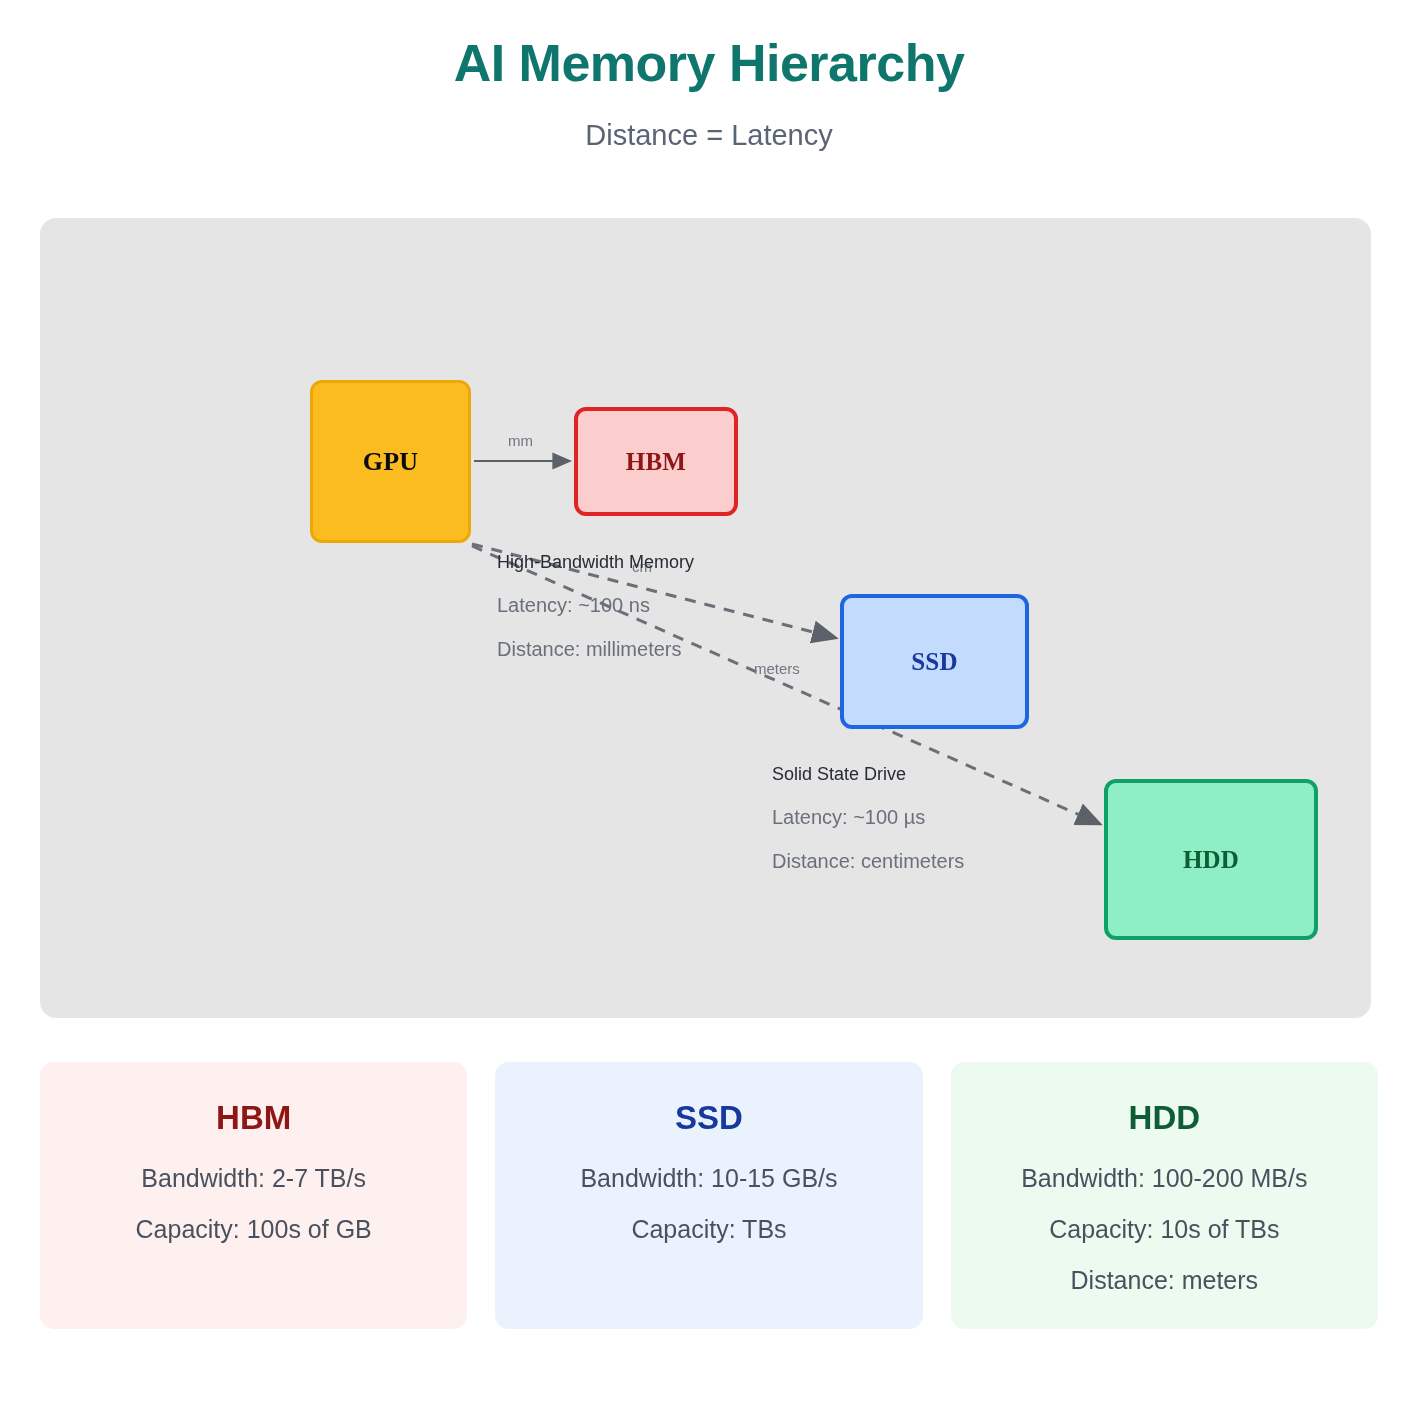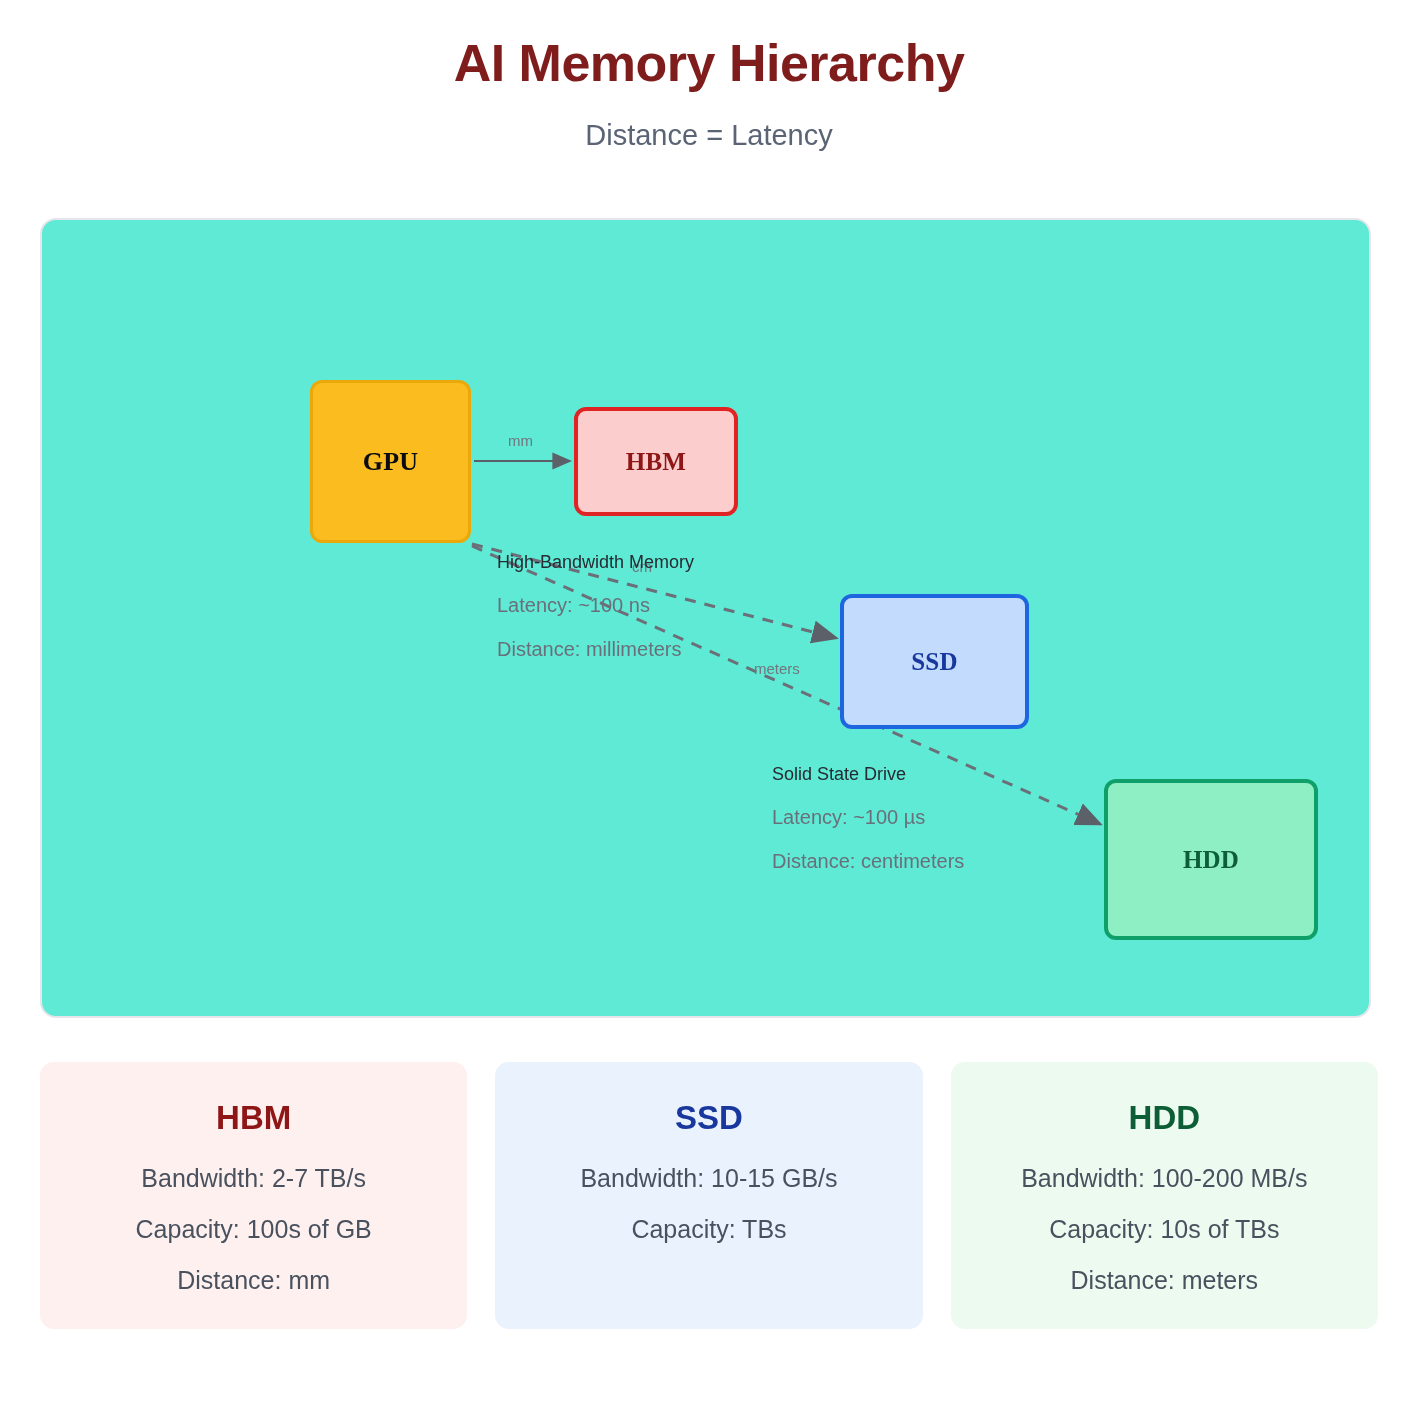--- a/index.html
+++ b/index.html
@@ -24,40 +24,40 @@
 
   
   .header {
     padding-top: 34px;
     text-align: center;
   }
   .page-title {
     font-size: 52px;
     font-weight: 700;
     letter-spacing: -0.5px;
-    color: #7f1d1d;
+    color: #0f766e;
     margin: 0;
     line-height: 1.15;
   }
   .page-subtitle {
     font-size: 29px;
     font-weight: 400;
     color: #5b6474;
     margin: 24px 0 0 0;
     line-height: 1.2;
   }
 
   
   .diagram-wrap {
     position: absolute;
     left: 40px;
     top: 218px;
     width: 1331px;
     height: 800px;
-    background: #5eead4;
+    background: #e5e5e5;
     border: 2px solid #e4e6eb;
     border-radius: 16px;
   }
   .diagram-canvas {
     position: absolute;
     inset: 0;
     overflow: hidden;
   }
   .edge-layer {
     position: absolute;
@@ -250,21 +250,20 @@
 
     </div>
   </div>
 
   <div class="cards">
 
     <div class="card card-hbm">
       <h2 class="card-title">HBM</h2>
       <p class="card-line">Bandwidth: 2-7 TB/s</p>
       <p class="card-line">Capacity: 100s of GB</p>
-      <p class="card-line">Distance: mm</p>
     </div>
 
     <div class="card card-ssd">
       <h2 class="card-title">SSD</h2>
       <p class="card-line">Bandwidth: 10-15 GB/s</p>
       <p class="card-line">Capacity: TBs</p>
     </div>
 
     <div class="card card-hdd">
       <h2 class="card-title">HDD</h2>

